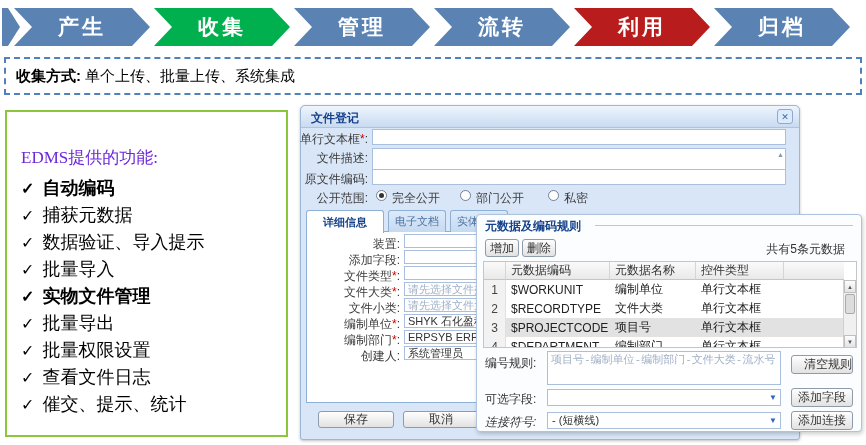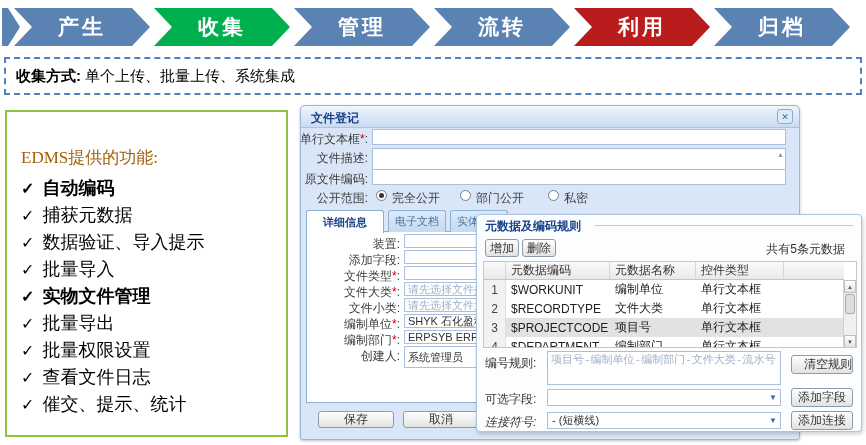--- a/index.html
+++ b/index.html
@@ -16,21 +16,21 @@
   
   .banner { position:absolute; left:4px; top:57px; width:858px; height:38px;
             border:2px dashed #4f81bd; display:flex; align-items:center; padding-left:10px;
             font-size:15px; color:#000; background:#fff; }
   .banner b { font-weight:bold; margin-right:4px; }
 
   
   .features { position:absolute; left:5px; top:110px; width:283px; height:327px;
               border:2px solid #8cc63f; background:#fff; padding:34px 10px 0 14px;
               font-family:"Liberation Serif","DejaVu Serif",serif; }
-  .features .ftitle { font-size:17px; color:#a16207; margin-bottom:6px; }
+  .features .ftitle { font-size:17px; color:#6d28d9; margin-bottom:6px; }
   .features .fitem { font-size:18px; color:#000; line-height:27px; white-space:nowrap; }
   .features .fitem .chk { margin-right:8px; font-size:16px; }
   .features .fitem.bold { font-weight:bold; }
 
   
   .dialog { position:absolute; left:300px; top:105px; width:500px; height:335px;
             background:#d9e6f7; border:1px solid #9eb6d8; border-radius:5px 5px 3px 3px;
             box-shadow:0 1px 3px rgba(0,0,0,.25); }
   .dlg-titlebar { position:absolute; left:0; top:0; width:100%; height:22px;
             background:linear-gradient(#eef5fd,#c9dbf1); border-bottom:1px solid #aec3de;
@@ -178,21 +178,21 @@
   <input class="tinput" style="left: 404px; top: 266px; width: 92px; height: 14px;">
   <span class="flabel" style="left:306px;top:284px;width:94px;"><span>文件大类</span><span class="req">*</span><span>:</span></span>
   <input class="tinput" style="left: 404px; top: 282px; width: 92px; height: 14px;" placeholder="请先选择文件类型">
   <span class="flabel" style="left:306px;top:300px;width:94px;"><span>文件小类</span><span class="req"></span><span>:</span></span>
   <input class="tinput" style="left: 404px; top: 298px; width: 92px; height: 14px;" placeholder="请先选择文件大类">
   <span class="flabel" style="left:306px;top:316px;width:94px;"><span>编制单位</span><span class="req">*</span><span>:</span></span>
   <input class="tinput" style="left: 404px; top: 314px; width: 92px; height: 14px;" value="SHYK 石化盈科">
   <span class="flabel" style="left:306px;top:332px;width:94px;"><span>编制部门</span><span class="req">*</span><span>:</span></span>
   <input class="tinput" style="left: 404px; top: 330px; width: 92px; height: 14px;" value="ERPSYB ERP事业">
   <span class="flabel" style="left:306px;top:348px;width:94px;"><span>创建人</span><span class="req"></span><span>:</span></span>
-  <input class="tinput" style="left: 404px; top: 346px; width: 92px; height: 22px;" value="系统管理员">
+  <input class="tinput" style="left: 404px; top: 346px; width: 92px; height: 14px;" value="系统管理员">
 
   <div class="btn" style="left:318px;top:411px;width:76px;height:17px;">
       <span>保存</span>
     </div>
   <div class="btn" style="left:403px;top:411px;width:76px;height:17px;">
       <span>取消</span>
     </div>
 
   <div class="panel">
     <span class="legend">元数据及编码规则</span>

